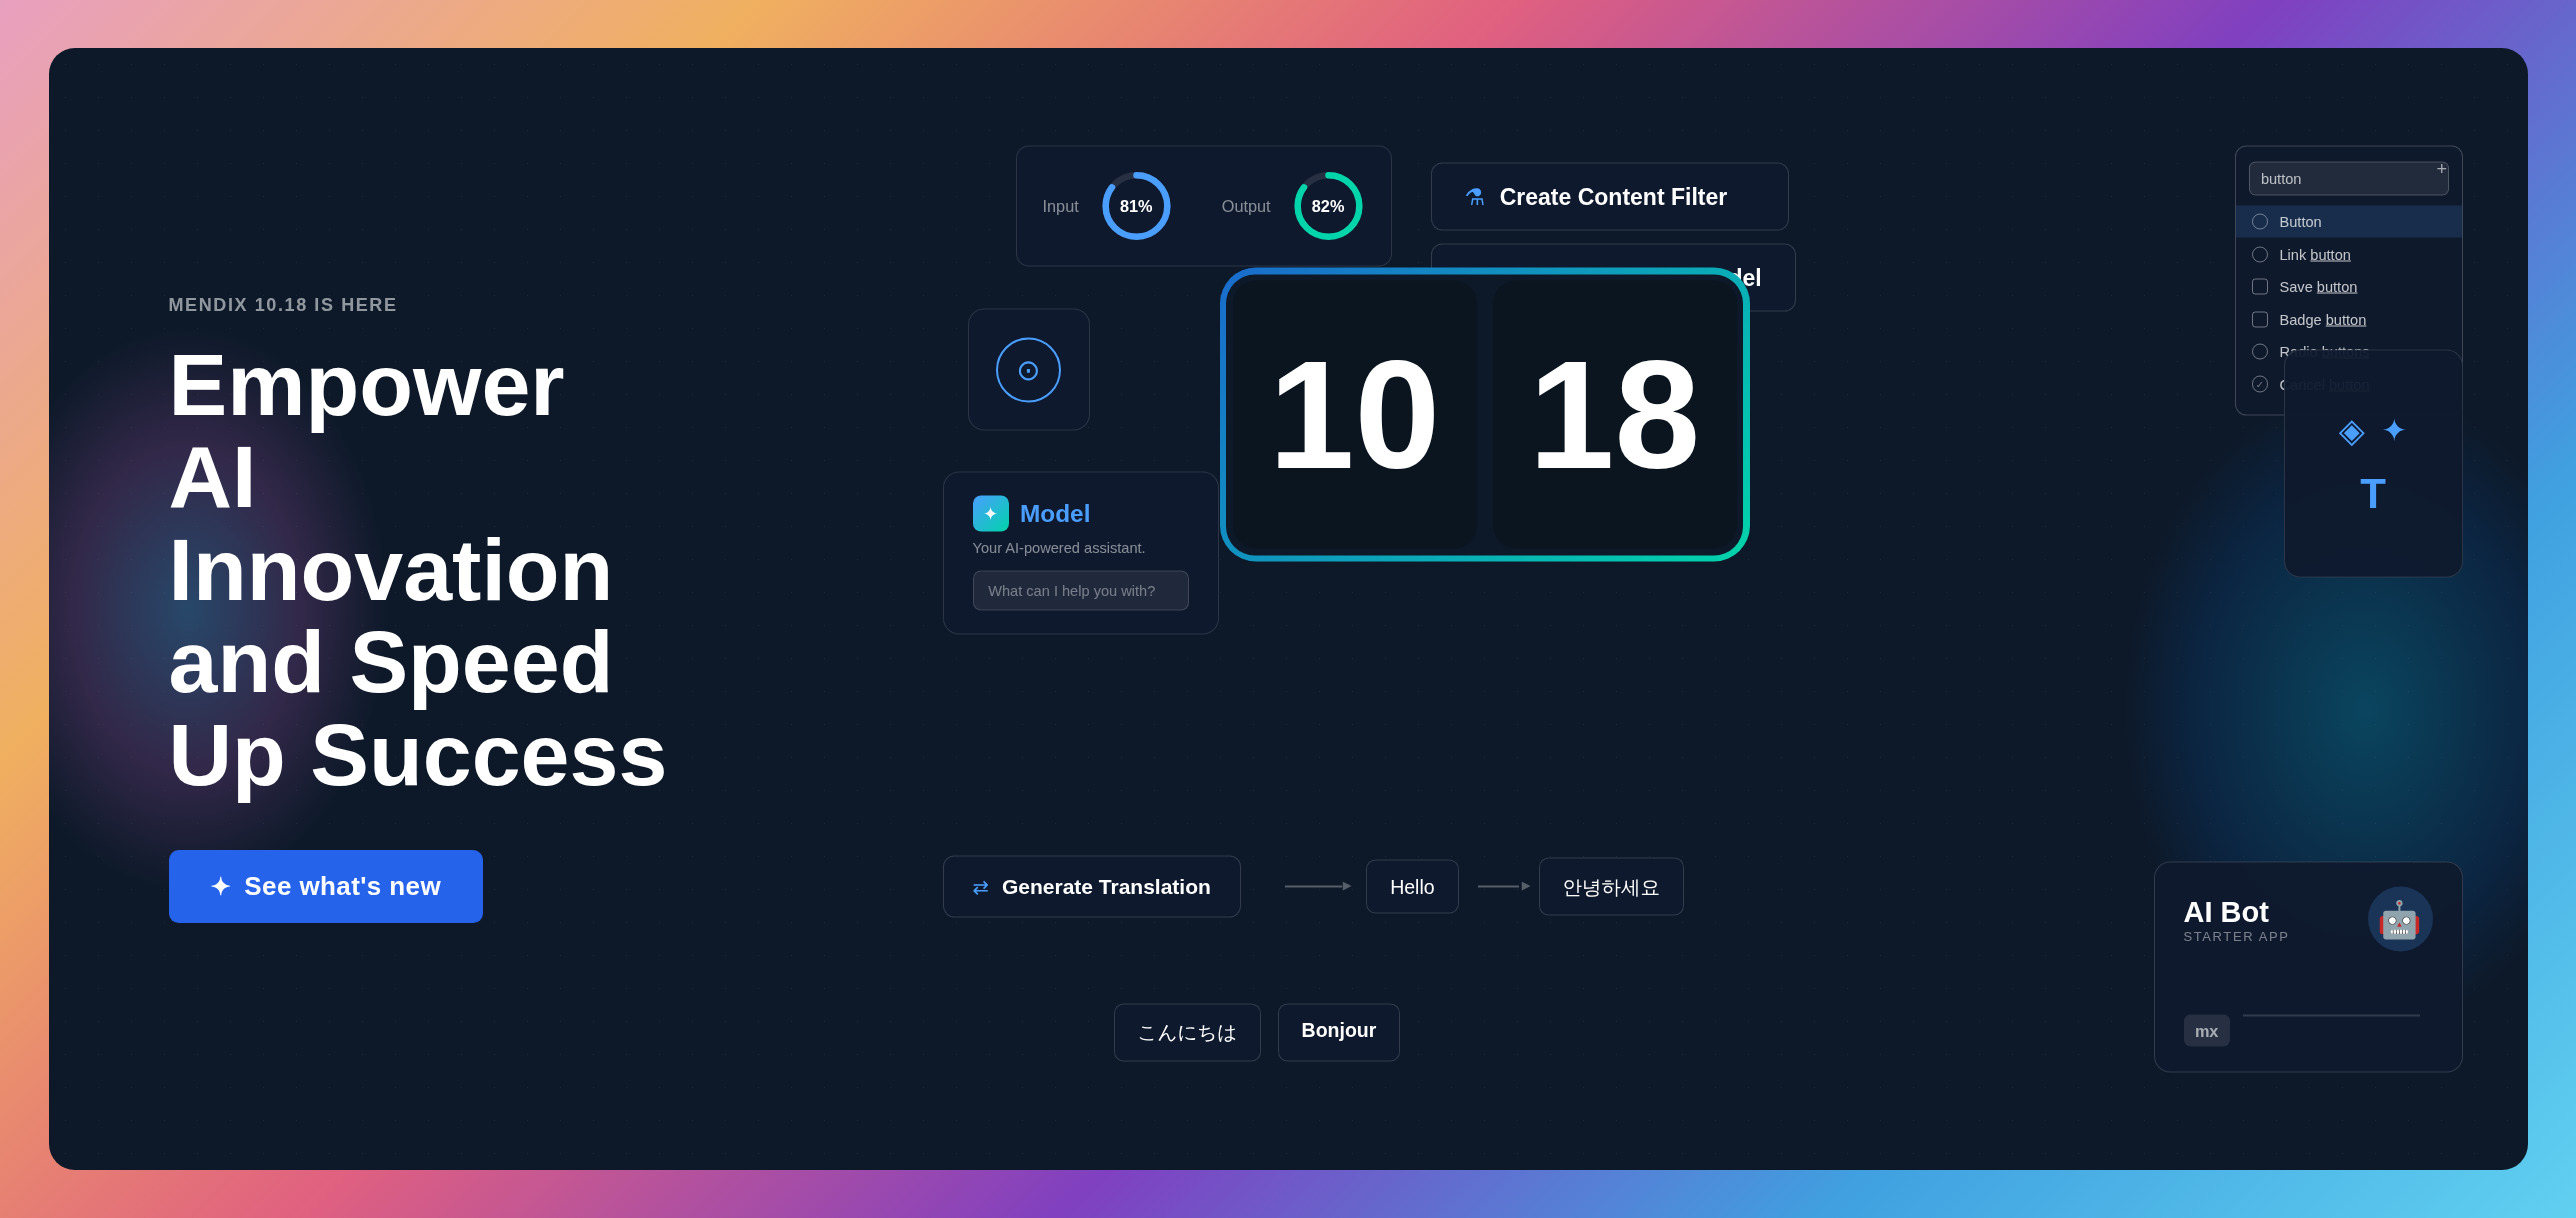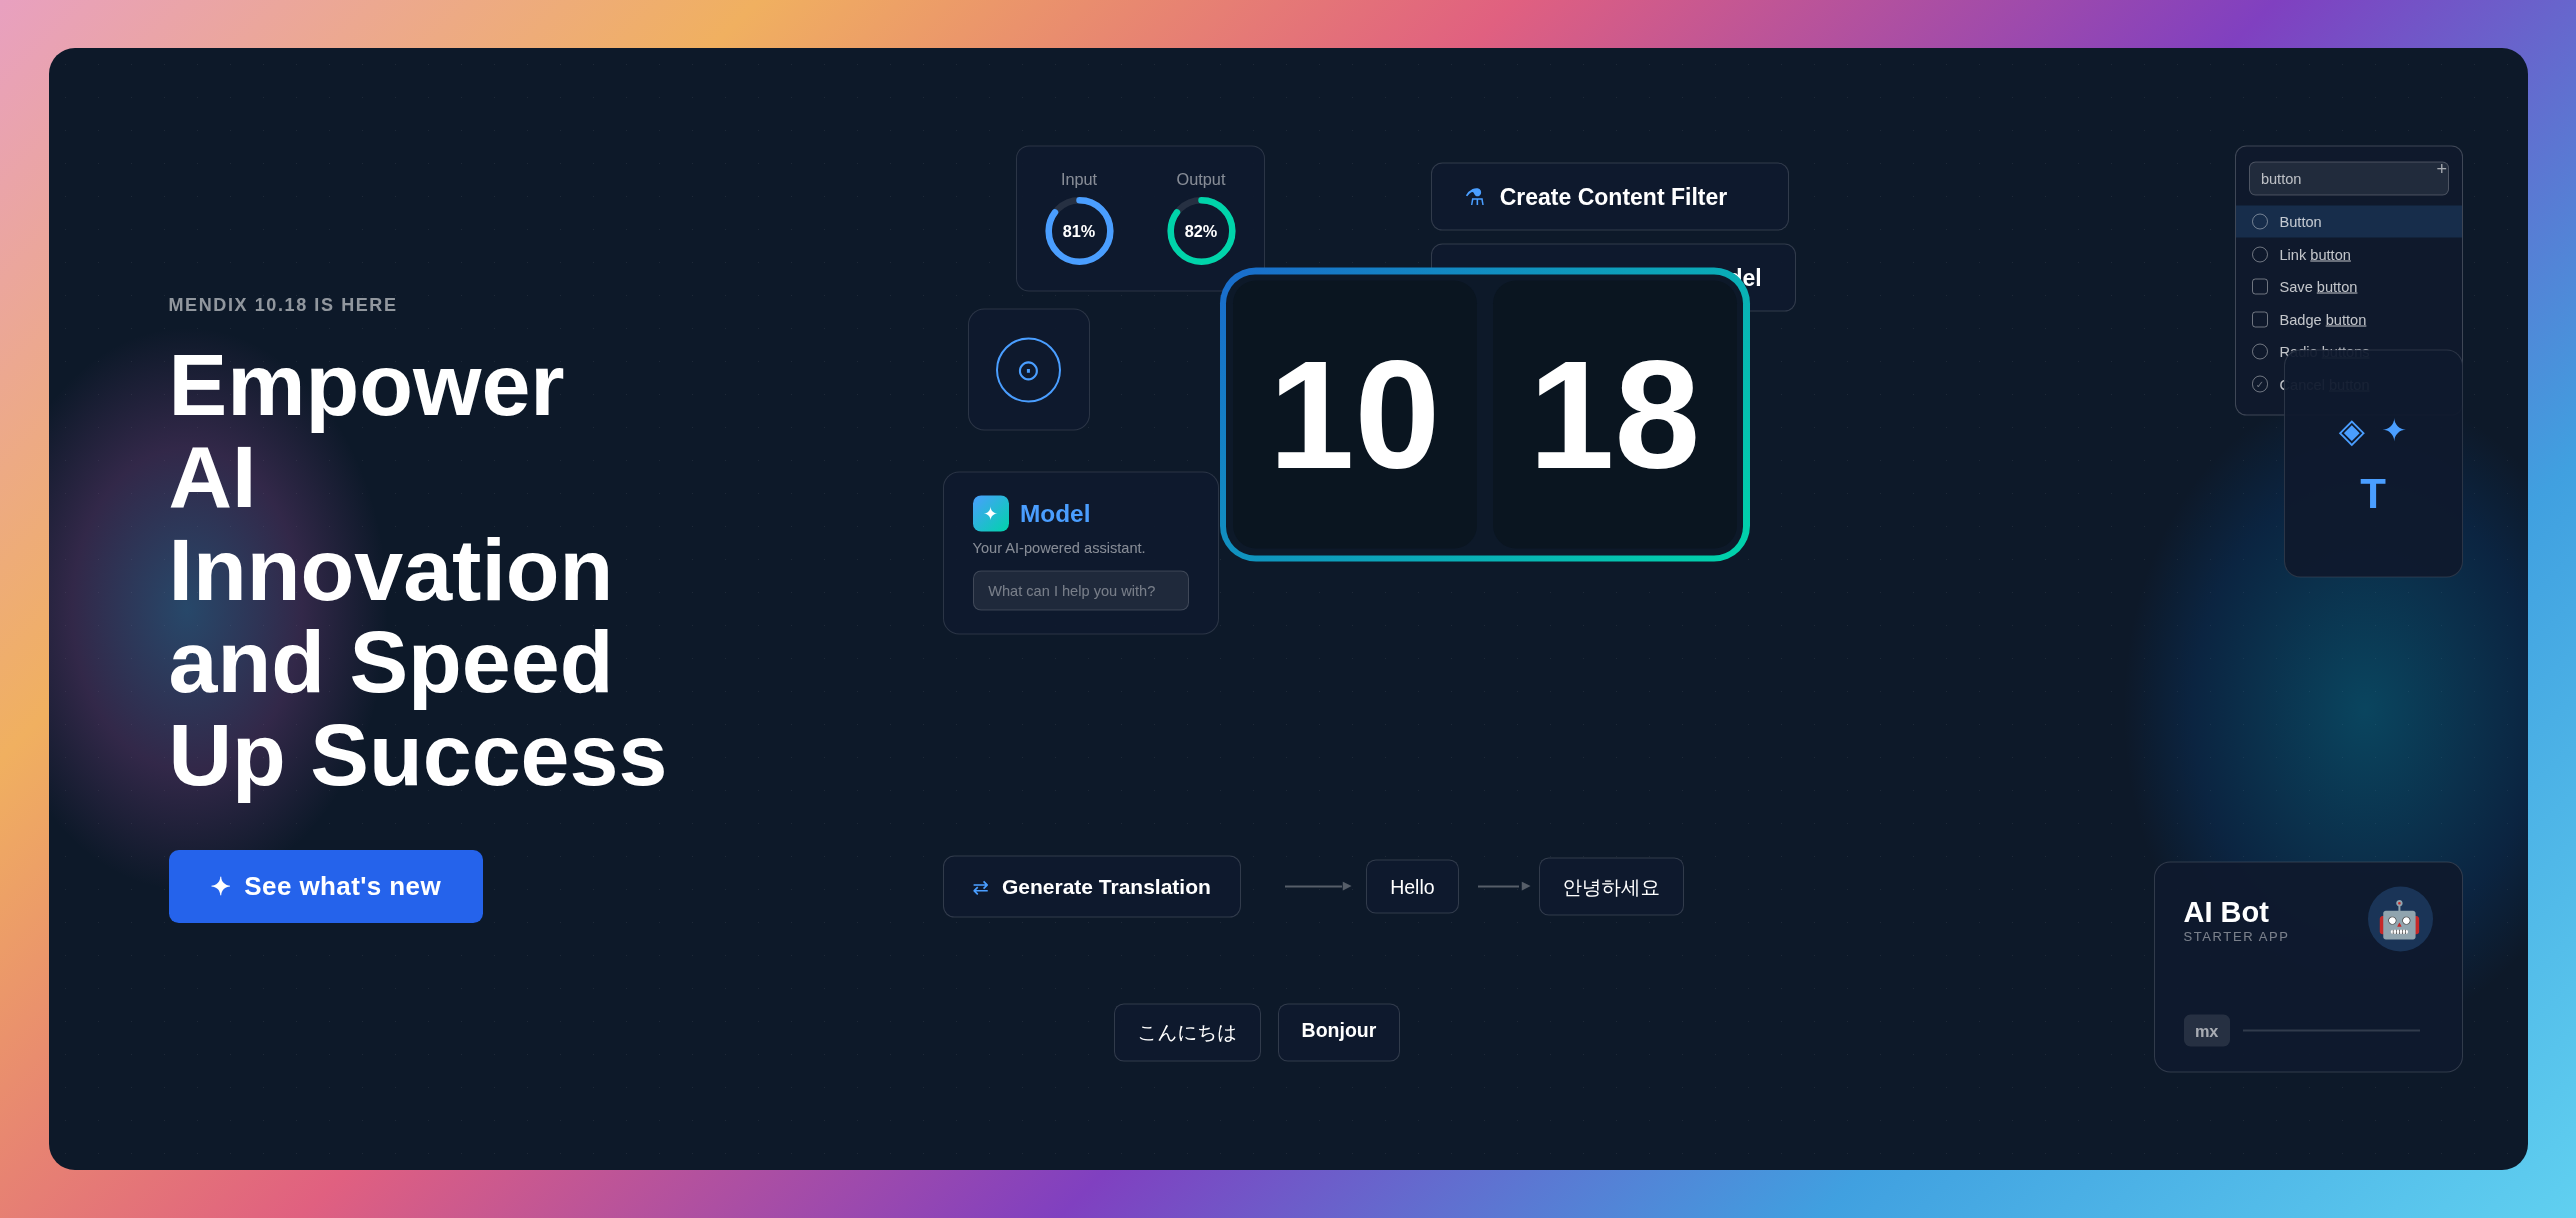--- a/index.html
+++ b/index.html
@@ -143,23 +143,23 @@
       background: rgba(15,25,45,0.95);
       border: 0.8px solid rgba(255,255,255,0.12);
       border-radius: 13px;
       padding: 23px 26px;
       display: flex;
       gap: 49px;
       align-items: center;
     }
     .io-item {
       display: flex;
-      flex-direction: column;
-      align-items: center;
-      gap: 6px;
+      flex-direction: row;
+      align-items: center;
+      gap: 21px;
     }
     .io-label {
       font-size: 16.3px;
       color: rgba(255,255,255,0.5);
       font-weight: 500;
     }
     .circle-progress {
       width: 73px;
       height: 73px;
       position: relative;
@@ -492,21 +492,20 @@
       height: 65px;
       background: rgba(74,158,255,0.2);
       border-radius: 50%;
       display: flex;
       align-items: center;
       justify-content: center;
       font-size: 36px;
     }
     .aibot-footer {
       display: flex;
-      align-items: center;
       justify-content: space-between;
     }
     .aibot-mx {
       background: rgba(255,255,255,0.1);
       border-radius: 6.5px;
       padding: 6.5px 11.4px;
       font-size: 16.3px;
       font-weight: 700;
       color: rgba(255,255,255,0.6);
     }

